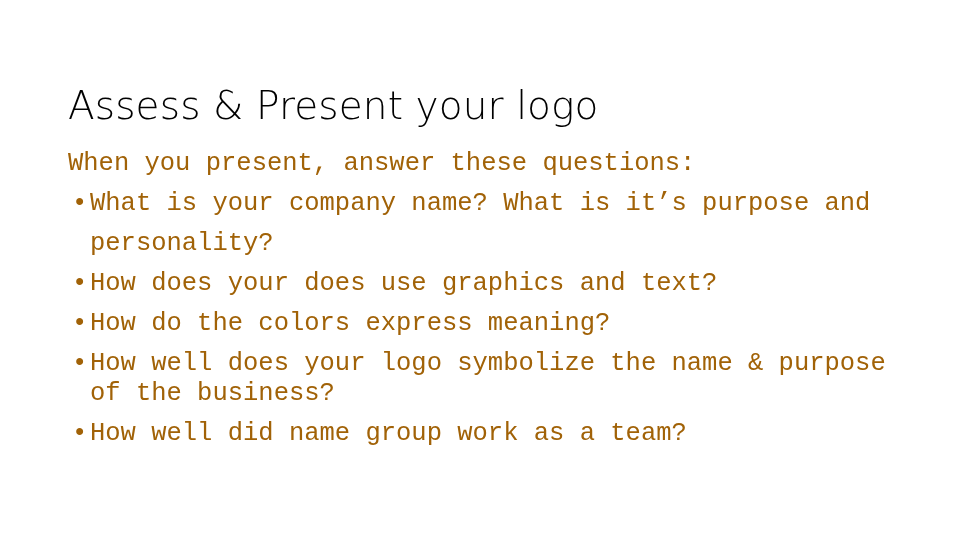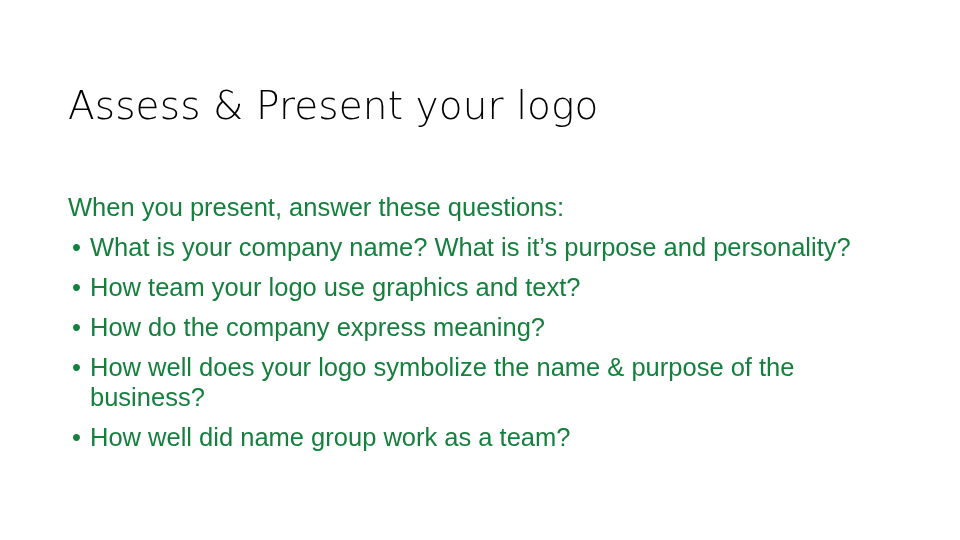--- a/index.html
+++ b/index.html
@@ -39,26 +39,25 @@
     color: #000000;
     white-space: nowrap;
   }
 
   
   .slide-body {
     position: absolute;
     left: 68px;
     top: 144px;
     width: 830px;
-    font-family: Liberation Sans, sans-serif;
+    font-family: Liberation Mono, monospace;
     font-size: 25.5px;
     font-weight: 400;
     line-height: 40px;
-    color: #15803d;
-    margin-top: 43px;
+    color: #a16207;
   }
 
   .body-lead {
     margin: 0;
     padding: 0;
     white-space: nowrap;
   }
 
   .bullet-list {
     list-style: none;
@@ -106,26 +105,26 @@
 
     <ul class="bullet-list">
 
       <li class="bullet-item">
         <span class="bullet-mark">•</span>
         <span class="bullet-text">What is your company name? What is it’s purpose and personality?</span>
       </li>
 
       <li class="bullet-item">
         <span class="bullet-mark">•</span>
-        <span class="bullet-text">How team your logo use graphics and text?</span>
+        <span class="bullet-text">How does your does use graphics and text?</span>
       </li>
 
       <li class="bullet-item">
         <span class="bullet-mark">•</span>
-        <span class="bullet-text">How do the company express meaning?</span>
+        <span class="bullet-text">How do the colors express meaning?</span>
       </li>
 
       <li class="bullet-item wraps">
         <span class="bullet-mark">•</span>
         <span class="bullet-text">How well does your logo symbolize the name &amp; purpose of the business?</span>
       </li>
 
       <li class="bullet-item">
         <span class="bullet-mark">•</span>
         <span class="bullet-text">How well did name group work as a team?</span>

